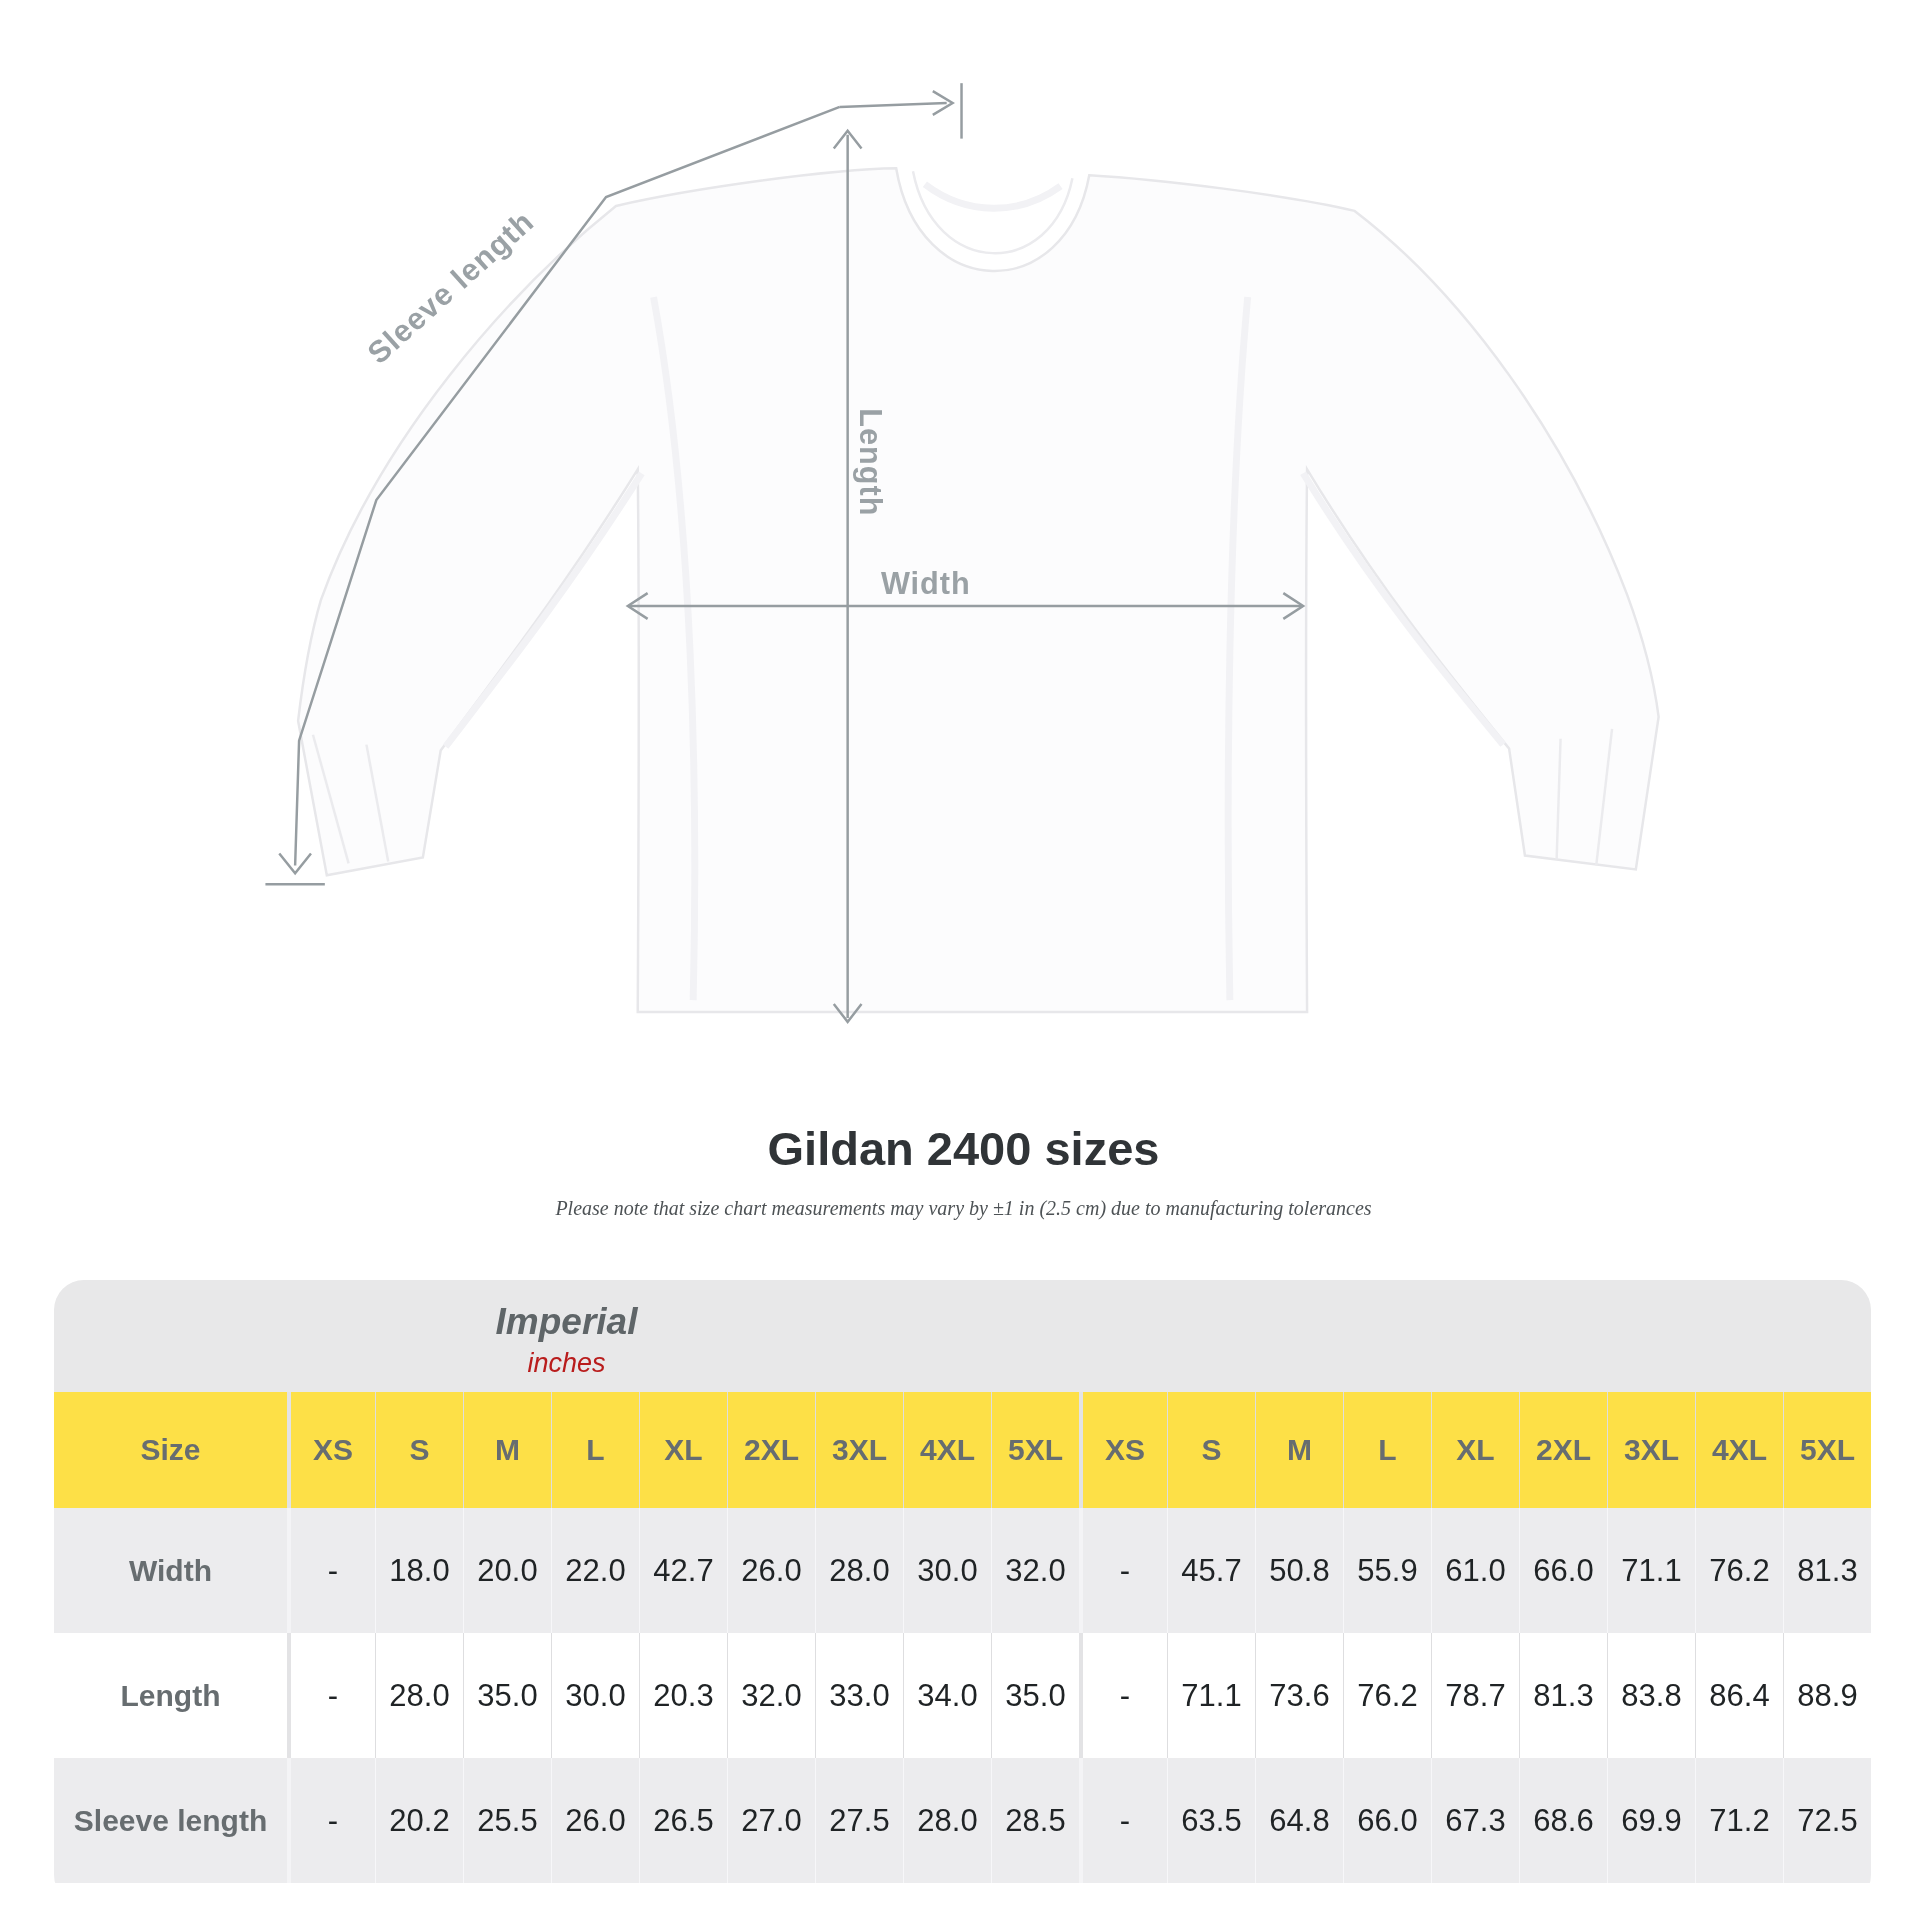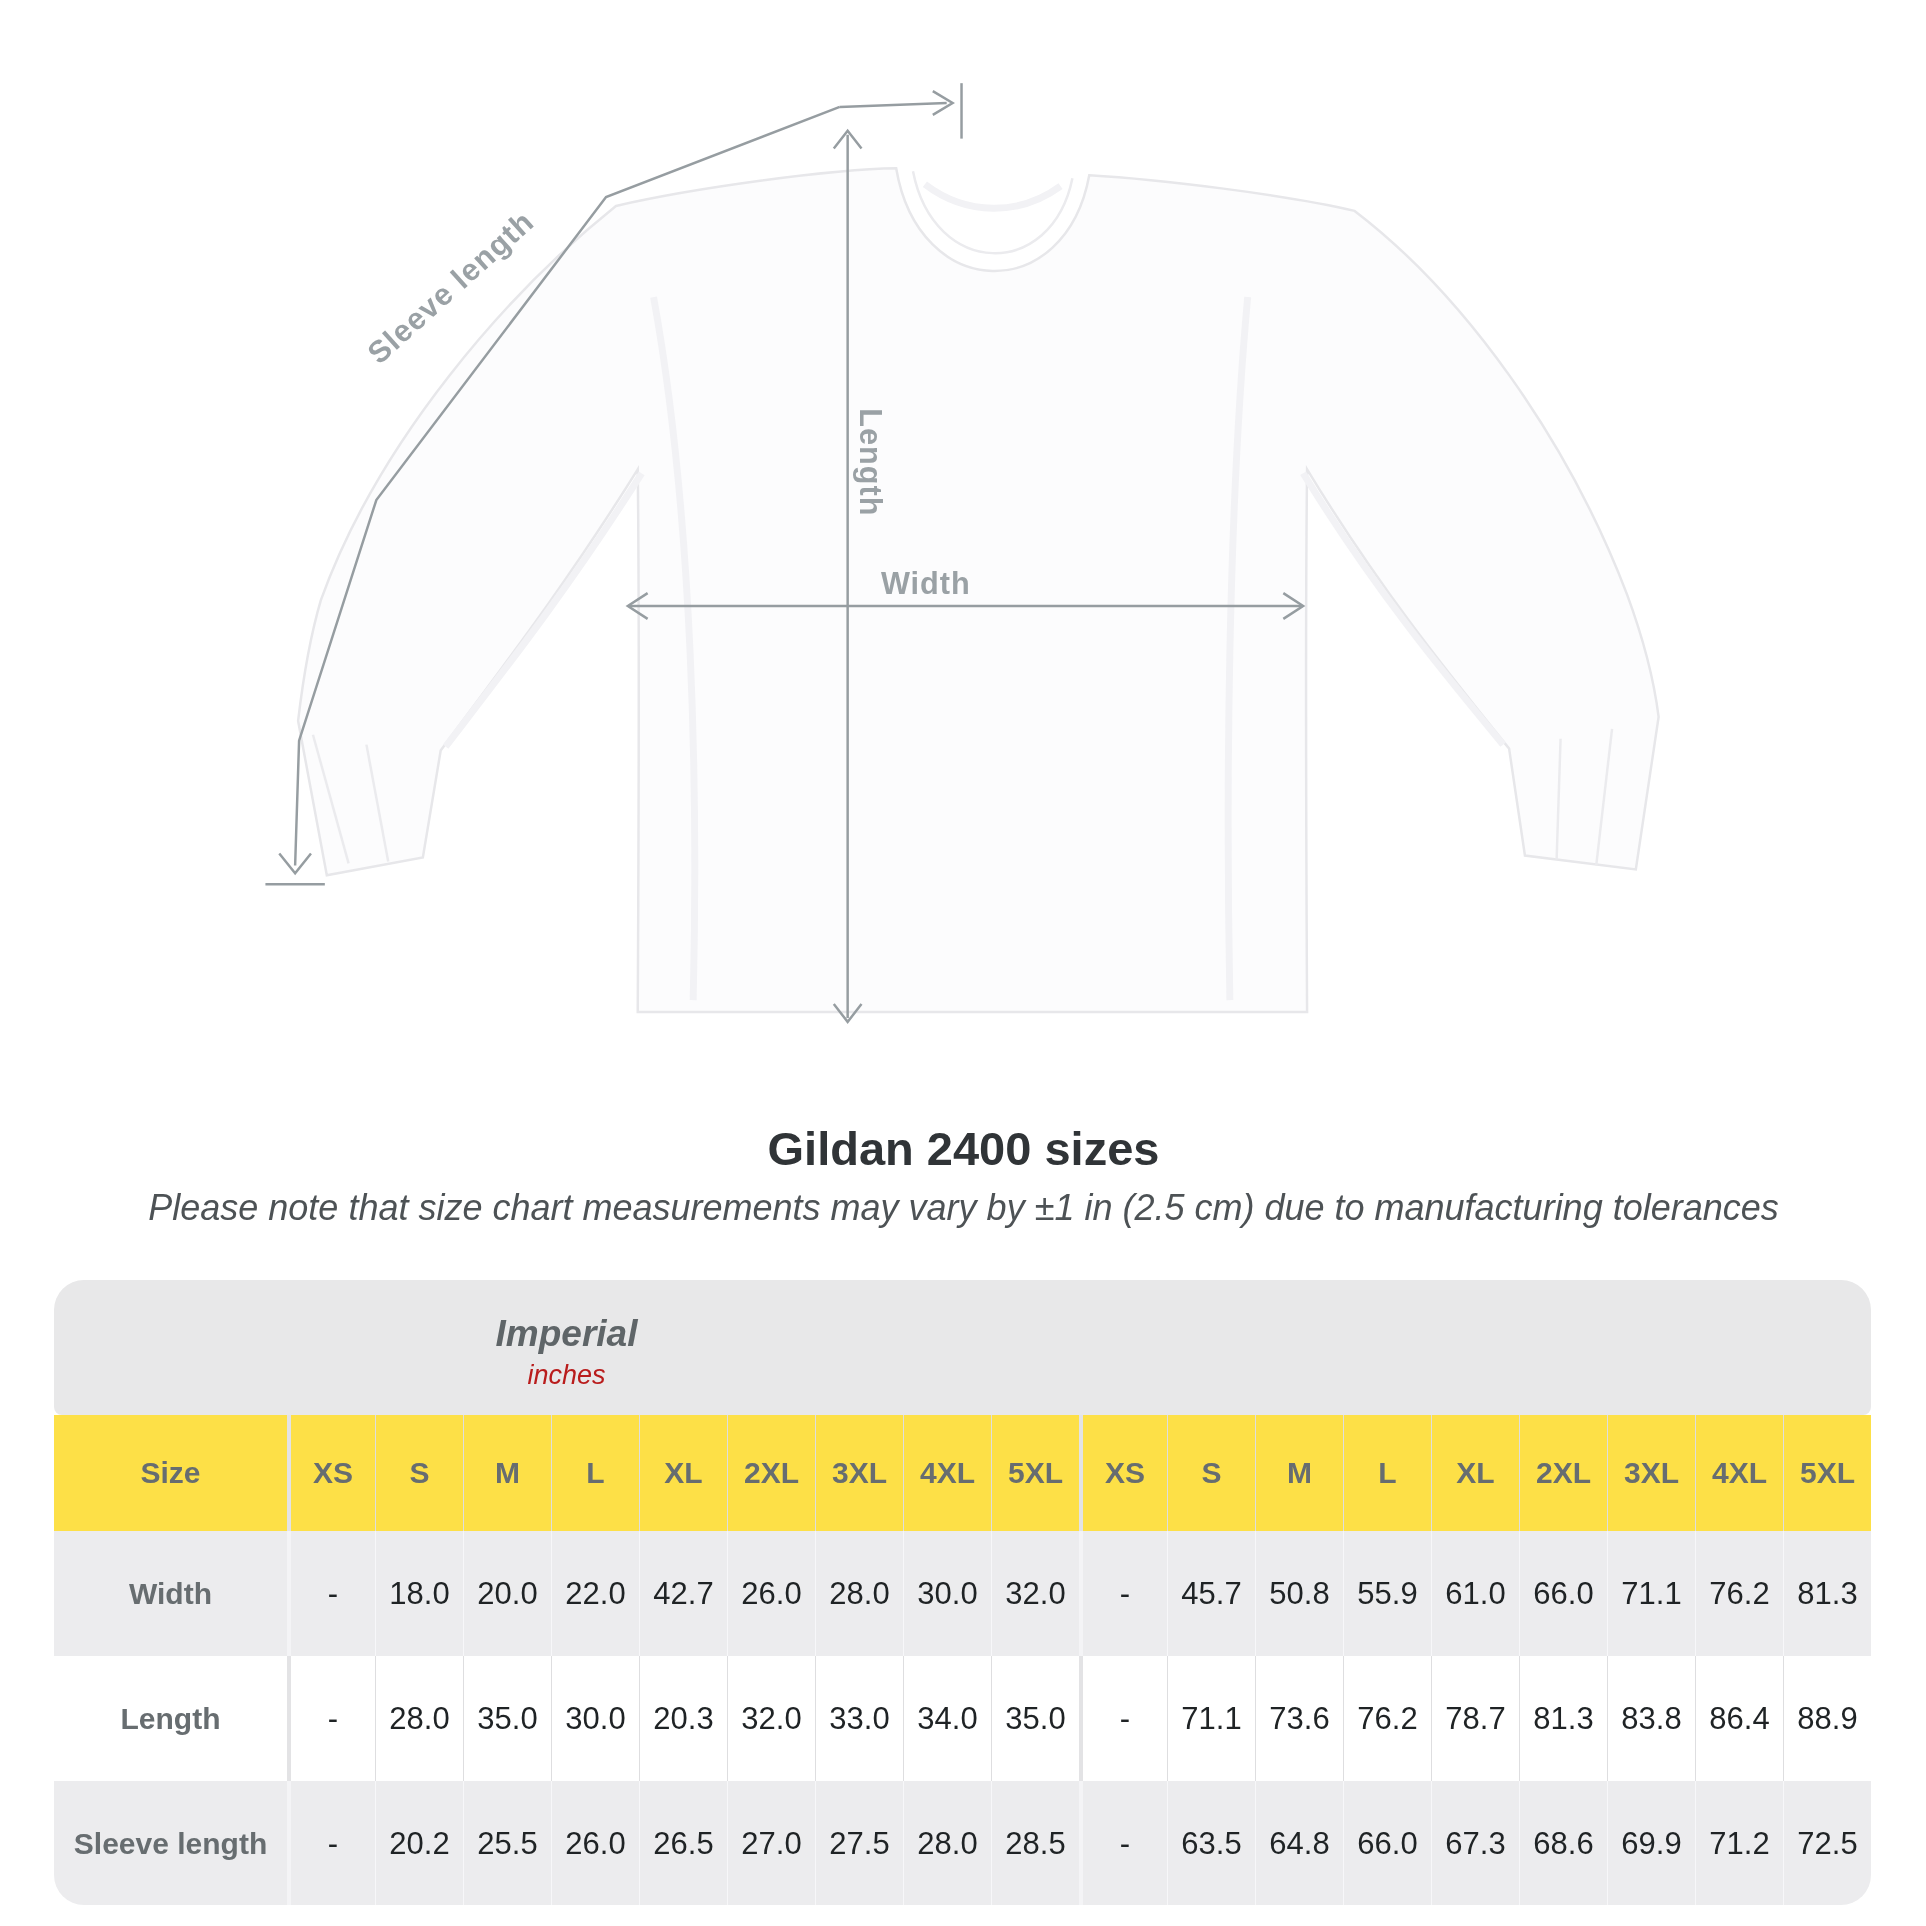--- a/index.html
+++ b/index.html
@@ -14,29 +14,29 @@
   .shirt-outline{fill:#fcfcfd;stroke:#e7e7ea;stroke-width:2.5;}
   .shirt-detail{fill:none;stroke:#ebebee;stroke-width:2.5;}
   .shirt-soft{fill:none;stroke:#f2f2f5;stroke-width:7;}
   
   .title{
     position:absolute;top:1121px;left:0;width:100%;text-align:center;
     font-size:47px;line-height:55px;font-weight:bold;color:#303437;
   }
   .subtitle{
     position:absolute;top:1191px;left:0;width:100%;text-align:center;
-    font-size:36px;line-height:34px;font-style:italic;color:#4d5255;
+    font-size:20px;line-height:34px;font-style:italic;color:#4d5255;font-family:Liberation Serif, serif;
   }
   
   .size-table{
     position:absolute;left:54px;top:1280px;width:1817px;height:625px;
     border-radius:30px;overflow:hidden;background:#ffffff;
   }
   .band{
-    height:135px;background:#e8e8e9;display:grid;grid-template-columns:1025px 792px;border-radius:8px;
+    height:112px;background:#e8e8e9;display:grid;grid-template-columns:1025px 792px;
   }
   .band .group{display:flex;flex-direction:column;align-items:center;justify-content:center;padding-top:10px;}
   .group-title{font-size:37px;font-weight:bold;font-style:italic;color:#5f6568;line-height:44px;}
   .group-unit{font-size:27px;font-style:italic;color:#b91c1c;line-height:38px;}
   .trow{display:grid;grid-template-columns:233px repeat(18,1fr);}
   .trow.header{height:116px;background:#fde047;}
   .trow.data{height:125px;background:#ffffff;}
   .trow.stripe{background:#ececee;}
   .cell{
     display:flex;align-items:center;justify-content:center;

